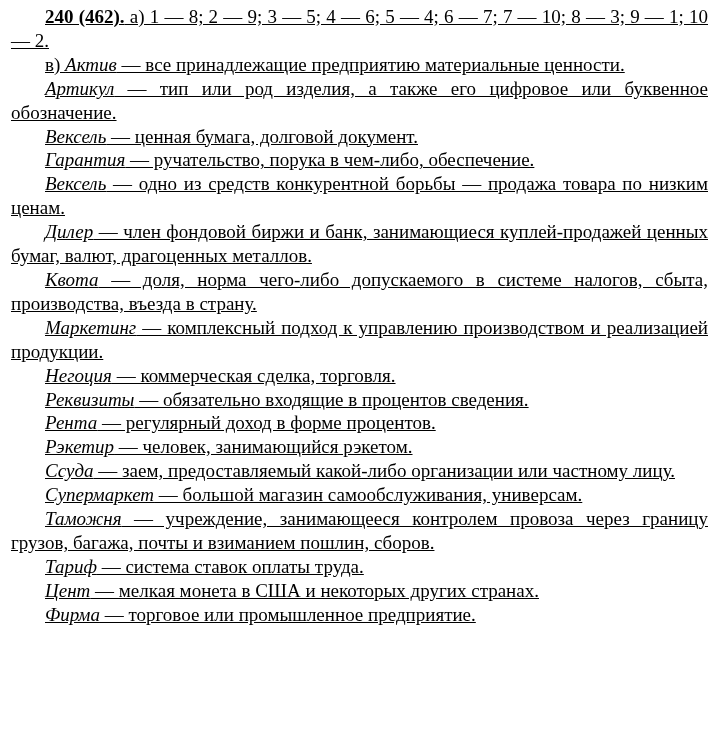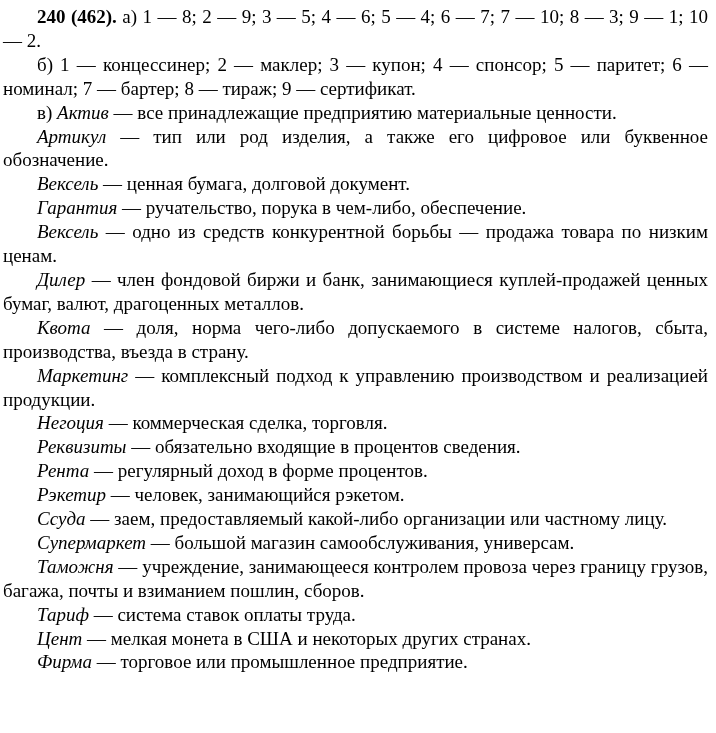--- a/index.html
+++ b/index.html
@@ -10,38 +10,38 @@
   body {
     width: 716px;
     height: 733px;
     overflow: hidden;
     color: #000000;
     font-family: "Liberation Serif", "DejaVu Serif", serif;
     font-size: 19px;
     line-height: 23.9px;
   }
   .doc {
-    padding: 5px 8px 0 3px;
+    padding: 5px 8px 0 11px;
+    text-decoration: underline;
   }
   p.para {
     margin: 0;
     text-indent: 34px;
     text-align: justify;
   }
   .num { font-weight: bold; }
   .term { font-style: italic; margin-top: 32px; }
 </style>
 </head>
 <body>
 
 <div class="doc">
 
   <p class="para"><b class="num">240 (462).</b><span> а) 1 — 8; 2 — 9; 3 — 5; 4 — 6; 5 — 4; 6 — 7; 7 — 10; 8 — 3; 9 — 1; 10 — 2.</span></p>
 
-  <p class="para"><span>б) 1 — концессинер; 2 — маклер; 3 — купон; 4 — спонсор; 5 — паритет; 6 — номинал; 7 — бартер; 8 — тираж; 9 — сертификат.</span></p>
 
   <p class="para"><span>в) </span><i class="term">Актив</i><span> — все принадлежащие предприятию материальные ценности.</span></p>
 
   <p class="para"><i class="term">Артикул</i><span> — тип или род изделия, а также его цифровое или буквенное обозначение.</span></p>
 
   <p class="para"><i class="term">Вексель</i><span> — ценная бумага, долговой документ.</span></p>
 
   <p class="para"><i class="term">Гарантия</i><span> — ручательство, порука в чем-либо, обеспечение.</span></p>
 
   <p class="para"><i class="term">Вексель</i><span> — одно из средств конкурентной борьбы — продажа товара по низким ценам.</span></p>

